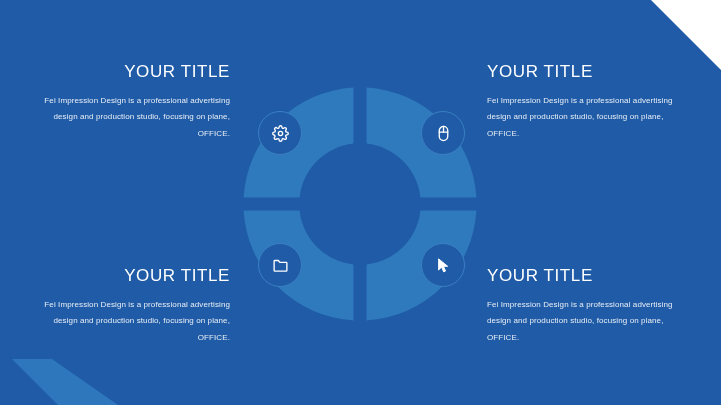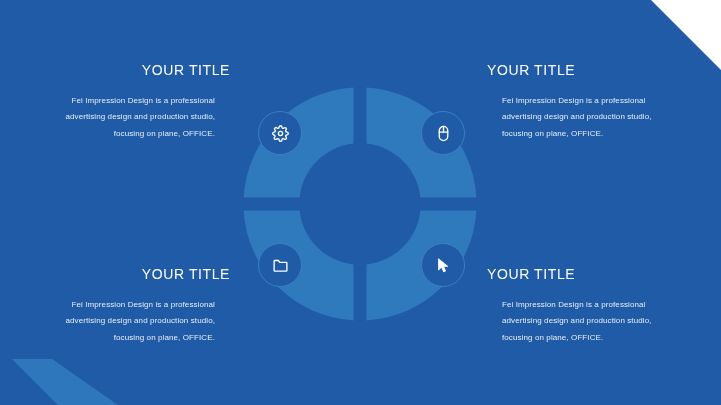--- a/index.html
+++ b/index.html
@@ -75,32 +75,32 @@
   .bubble-bl { left: 258px; top: 243px; }
   .bubble-br { left: 421px; top: 243px; }
 
   
   .text-block {
     position: absolute;
     width: 208px;
     color: #ffffff;
   }
   .text-block .title {
-    font-size: 14px;
+    font-size: 17px;
     font-weight: 400;
     letter-spacing: .6px;
     color: #ffffff;
     margin: 0 0 11px 0;
     white-space: nowrap;
   }
   .text-block .body {
     font-size: 8px;
     line-height: 2.05;
     color: #e8eef7;
-    margin: 15px;
+    margin: 0;
     letter-spacing: .1px;
   }
 
   .block-tl { left: 22px;  top: 62px;  text-align: right; }
   .block-tr { left: 487px; top: 62px;  text-align: left;  }
   .block-bl { left: 22px;  top: 266px; text-align: right; }
   .block-br { left: 487px; top: 266px; text-align: left;  }
 </style>
 </head>
 <body>

